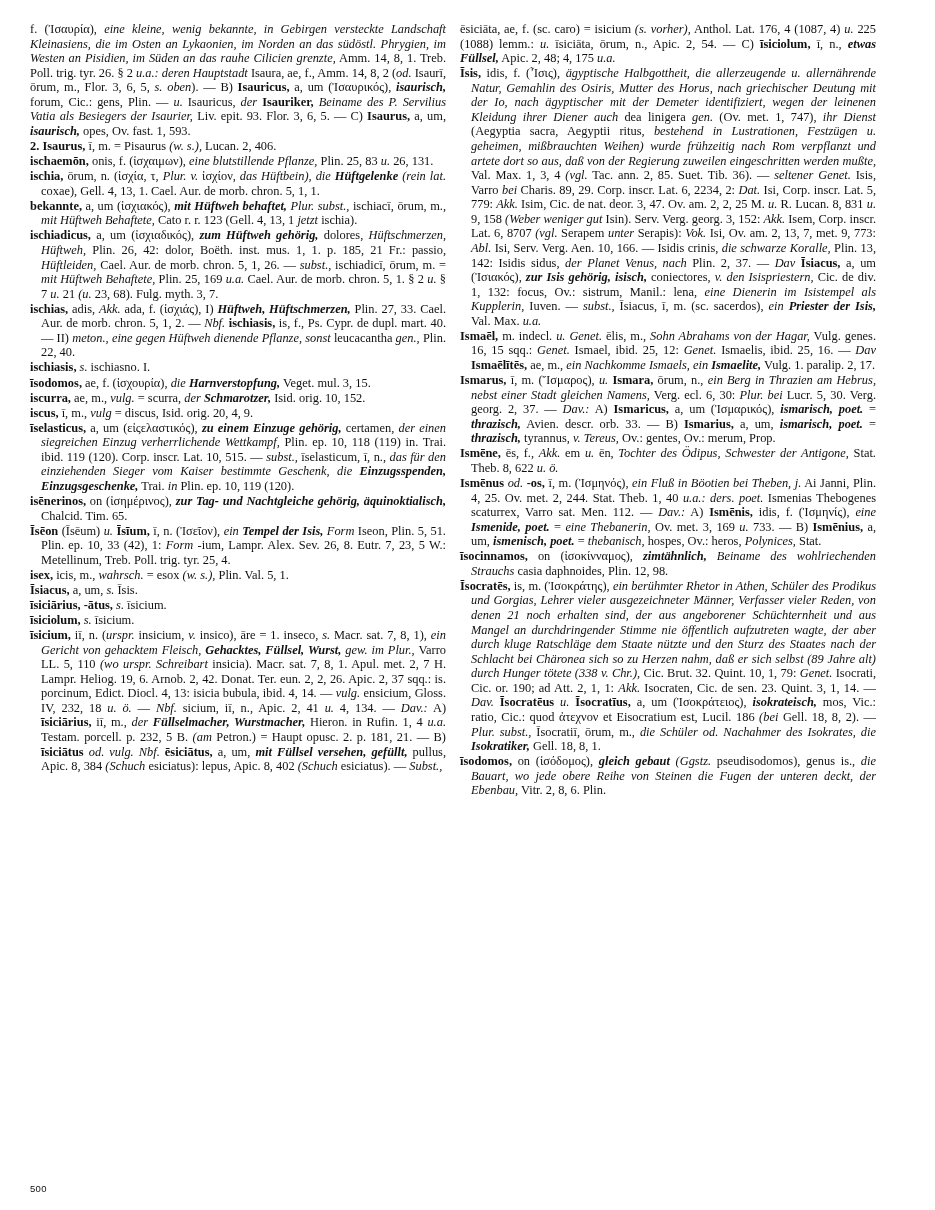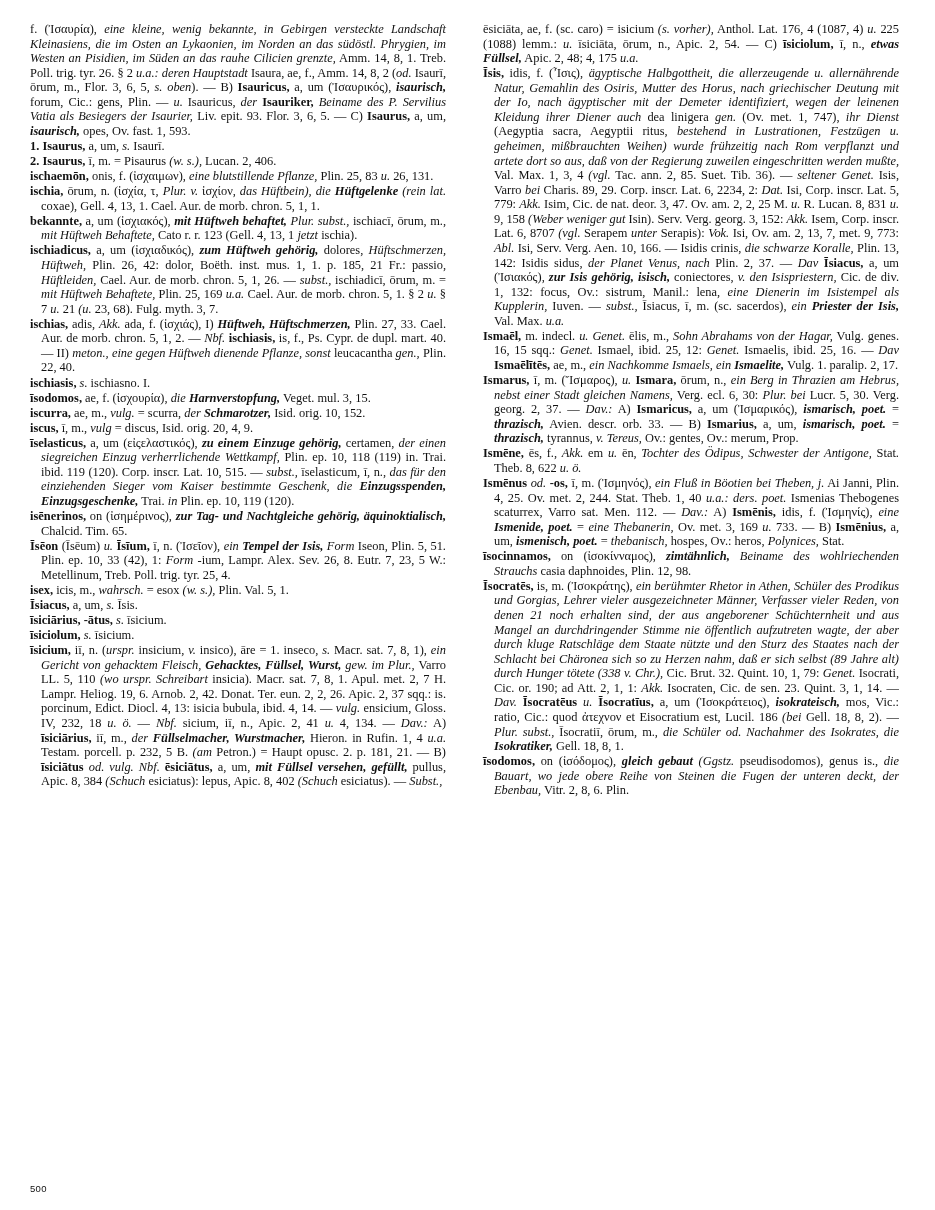--- a/index.html
+++ b/index.html
@@ -14,21 +14,21 @@
     background: #ffffff;
     font-family: "Liberation Serif", serif;
     color: #111111;
     box-sizing: border-box;
     padding: 22px 26px 10px 30px;
     overflow: hidden;
   }
   .columns {
     display: flex;
     flex-direction: row;
-    gap: 37px;
+    gap: 14px;
     height: 1158px;
   }
   .col {
     width: 416px;
     font-size: 12.4px;
     line-height: 1.175;
     text-align: justify;
     text-justify: inter-word;
     hyphens: none;
   }
@@ -53,21 +53,20 @@
     letter-spacing: 0.3px;
   }
 </style>
 </head>
 <body>
 
 <div class="page">
   <div class="columns">
     <div class="col" id="col-left">
         <p class="entry noindent">f. (Ἰσαυρία), <i>eine kleine, wenig bekannte, in Gebirgen versteckte Landschaft Kleinasiens, die im Osten an Lykaonien, im Norden an das südöstl. Phrygien, im Westen an Pisidien, im Süden an das rauhe Cilicien grenzte,</i> Amm. 14, 8, 1. Treb. Poll. trig. tyr. 26. § 2 <i>u.a.: deren Hauptstadt</i> Isaura, ae, f., Amm. 14, 8, 2 (<i>od.</i> Isaurī, ōrum, m., Flor. 3, 6, 5, <i>s. oben</i>). — B) <b>Isauricus,</b> a, um (Ἰσαυρικός), <b><i>isaurisch,</i></b> forum, Cic.: gens, Plin. — <i>u.</i> Isauricus, <i>der</i> <b>Isauriker,</b> <i>Beiname des P. Servilius Vatia als Besiegers der Isaurier,</i> Liv. epit. 93. Flor. 3, 6, 5. — C) <b>Isaurus,</b> a, um, <b><i>isaurisch,</i></b> opes, Ov. fast. 1, 593.</p>
-        <p class="entry"><b>1. Isaurus,</b> a, um, <i>s.</i> Isaurī.</p>
         <p class="entry"><b>2. Isaurus,</b> ī, m. = Pisaurus <i>(w. s.),</i> Lucan. 2, 406.</p>
         <p class="entry"><b>ischaemōn,</b> onis, f. (ἰσχαιμων), <i>eine blutstillende Pflanze,</i> Plin. 25, 83 <i>u.</i> 26, 131.</p>
         <p class="entry"><b>ischia,</b> ōrum, n. (ἰσχία, τ, <i>Plur. v.</i> ἰσχίον, <i>das Hüftbein), die</i> <b><i>Hüftgelenke</i></b> <i>(rein lat.</i> coxae), Gell. 4, 13, 1. Cael. Aur. de morb. chron. 5, 1, 1.</p>
         <p class="entry"><b>bekannte,</b> a, um (ἰσχιακός), <b><i>mit Hüftweh behaftet,</i></b> <i>Plur. subst.,</i> ischiacī, ōrum, m., <i>mit Hüftweh Behaftete,</i> Cato r. r. 123 (Gell. 4, 13, 1 <i>jetzt</i> ischia).</p>
         <p class="entry"><b>ischiadicus,</b> a, um (ἰσχιαδικός), <b><i>zum Hüftweh gehörig,</i></b> dolores, <i>Hüftschmerzen, Hüftweh,</i> Plin. 26, 42: dolor, Boëth. inst. mus. 1, 1. p. 185, 21 Fr.: passio, <i>Hüftleiden,</i> Cael. Aur. de morb. chron. 5, 1, 26. — <i>subst.,</i> ischiadicī, ōrum, m. = <i>mit Hüftweh Behaftete,</i> Plin. 25, 169 <i>u.a.</i> Cael. Aur. de morb. chron. 5, 1. § 2 <i>u.</i> § 7 <i>u.</i> 21 <i>(u.</i> 23, 68). Fulg. myth. 3, 7.</p>
         <p class="entry"><b>ischias,</b> adis, <i>Akk.</i> ada, f. (ἰσχιάς), I) <b><i>Hüftweh, Hüftschmerzen,</i></b> Plin. 27, 33. Cael. Aur. de morb. chron. 5, 1, 2. — <i>Nbf.</i> <b>ischiasis,</b> is, f., Ps. Cypr. de dupl. mart. 40. — II) <i>meton., eine gegen Hüftweh dienende Pflanze, sonst</i> leucacantha <i>gen.,</i> Plin. 22, 40.</p>
         <p class="entry"><b>ischiasis,</b> <i>s.</i> ischiasno. I.</p>
         <p class="entry"><b>īsodomos,</b> ae, f. (ἰσχουρία), <i>die</i> <b><i>Harnverstopfung,</i></b> Veget. mul. 3, 15.</p>
         <p class="entry"><b>iscurra,</b> ae, m., <i>vulg.</i> = scurra, <i>der</i> <b><i>Schmarotzer,</i></b> Isid. orig. 10, 152.</p>
         <p class="entry"><b>iscus,</b> ī, m., <i>vulg</i> = discus, Isid. orig. 20, 4, 9.</p>

